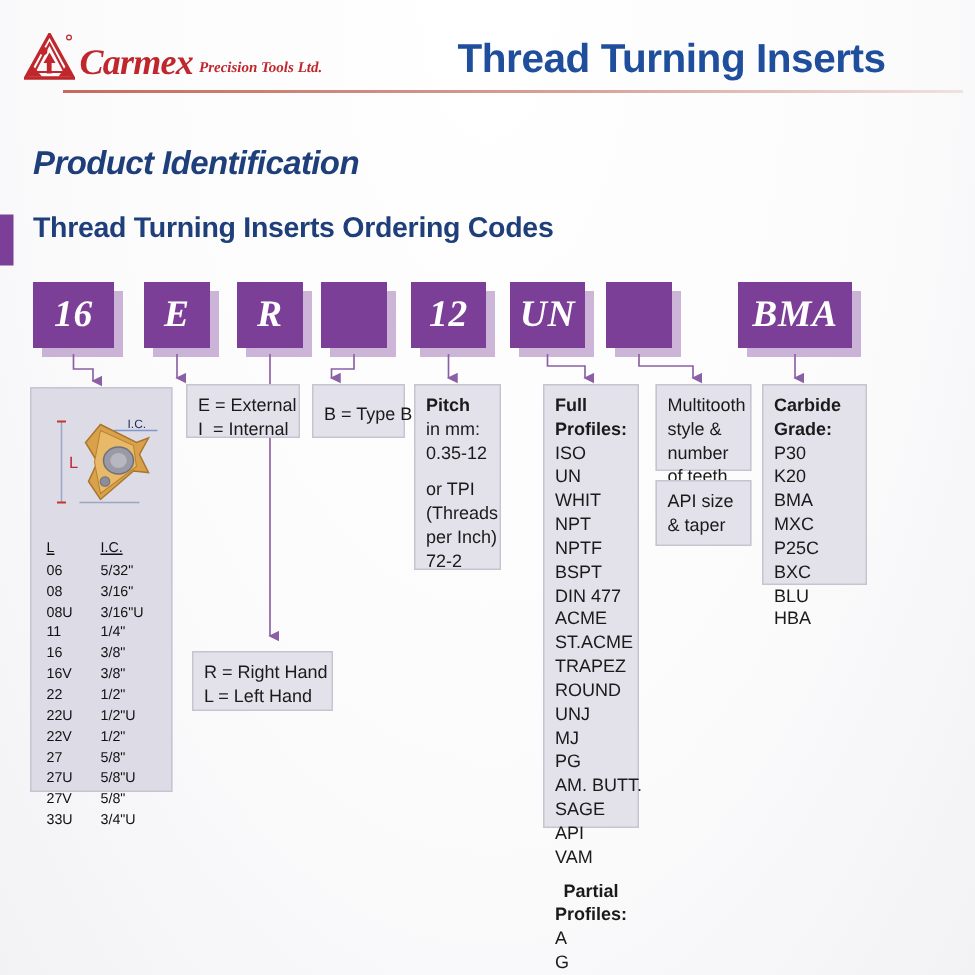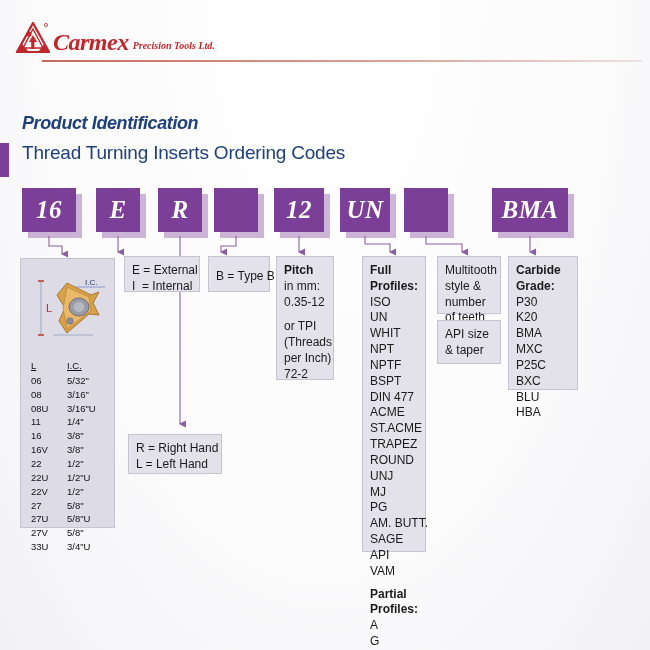--- a/index.html
+++ b/index.html
@@ -30,27 +30,27 @@
     font-size:27px;font-weight:bold;color:#1f4e9c;
     letter-spacing:-0.3px;
   }
   .header-rule{
     position:absolute;left:42px;top:60px;width:600px;height:2px;
     background:linear-gradient(to right,#c46a5e 0%, #d9a59c 60%, #efe2df 100%);
   }
 
   
   .h1{
-    position:absolute;left:22px;top:113px;
-    font-size:18px;font-style:italic;font-weight:bold;color:#1f3f7a;
+    position:absolute;left:22px;top:96px;
+    font-size:22px;font-style:italic;font-weight:bold;color:#1f3f7a;
     letter-spacing:-0.4px;
   }
   .h2{
     position:absolute;left:22px;top:142px;
-    font-size:19px;font-weight:normal;color:#1f3f7a;letter-spacing:-0.2px;
+    font-size:19px;font-weight:bold;color:#1f3f7a;letter-spacing:-0.2px;
   }
   .accent-bar{position:absolute;left:0;top:143px;width:9px;height:34px;background:#7b3f98;}
 
   
   .code-box{
     position:absolute;top:188px;height:44px;
     background:#7b3f98;
     box-shadow:6px 6px 0 rgba(123,63,152,.38);
     display:flex;align-items:center;justify-content:center;
     color:#ffffff;font-family:"Liberation Serif", serif;
@@ -105,20 +105,21 @@
         <polygon points="17,13 21,20 13,20" fill="#c0272d"></polygon>
         <polygon points="6,22 12,29 1,29" fill="#c0272d"></polygon>
         <polygon points="28,22 33,29 23,29" fill="#c0272d"></polygon>
         <rect x="15.2" y="19" width="3.2" height="8" fill="#c0272d"></rect>
         <circle cx="30" cy="3" r="1.6" fill="none" stroke="#c0272d" stroke-width="0.8"></circle>
       </svg>
     </span>
     <span class="logo-text">Carmex</span>
     <span class="logo-sub">Precision Tools Ltd.</span>
   </div>
+  <div class="header-title">Thread Turning Inserts</div>
   <div class="header-rule"></div>
 </div>
 
 <div class="h1">Product Identification</div>
 <div class="accent-bar"></div>
 <div class="h2">Thread Turning Inserts Ordering Codes</div>
 
 <div id="code-boxes">
     <div class="code-box" style="left: 22px; width: 54px;">16</div>
     <div class="code-box" style="left: 96px; width: 44px;">E</div>
@@ -271,21 +272,21 @@
       <span class="ln">TRAPEZ</span>
       <span class="ln">ROUND</span>
       <span class="ln">UNJ</span>
       <span class="ln">MJ</span>
       <span class="ln">PG</span>
       <span class="ln">AM. BUTT.</span>
       <span class="ln">SAGE</span>
       <span class="ln">API</span>
       <span class="ln">VAM</span>
     </div>
-  <span class="hd" style="margin-top:7px;">Partial</span>
+  <span class="hd" style="margin-top:7px;text-align:center;">Partial</span>
   <span class="hd">Profiles:</span>
   <div id="partial-profiles">
       <span class="ln">A</span>
       <span class="ln">G</span>
       <span class="ln">AG</span>
       <span class="ln">N</span>
       <span class="ln">Q</span>
       <span class="ln">U</span>
     </div>
 </div>

